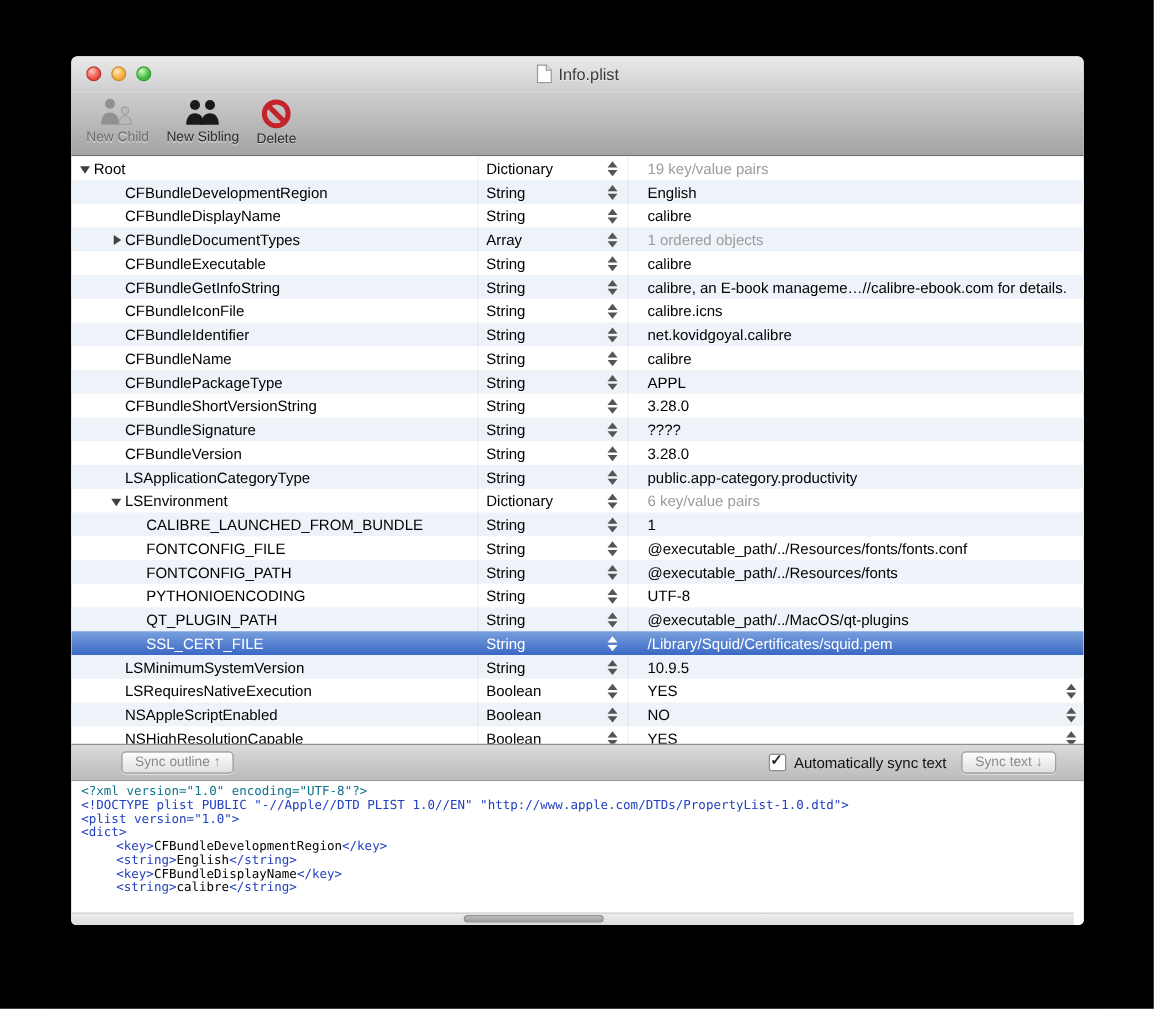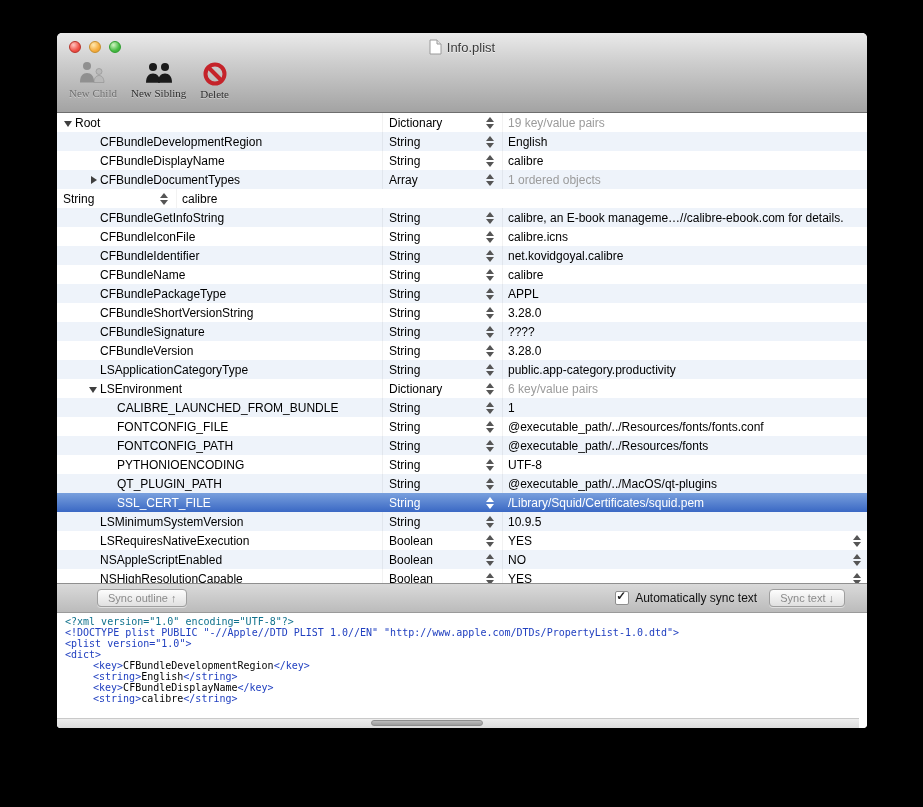--- a/index.html
+++ b/index.html
@@ -1,33 +1,33 @@
 <!DOCTYPE html>
 <html><head>
 <meta charset="utf-8">
 <style>
   html,body{margin:0;padding:0;}
   body{width:923px;height:807px;background:#000;position:relative;overflow:hidden;
        font-family:"Liberation Sans",sans-serif;}
-  .window{position:absolute;left:57px;top:33px;width:810px;height:695px;
+  .window{position:absolute;left:57px;top:45px;width:810px;height:695px;
           border-radius:5px 5px 4px 4px;overflow:hidden;background:#fff;
           box-shadow:0 18px 45px rgba(0,0,0,.85);display:flex;flex-direction:column;}
   
   .titlebar{flex:0 0 28px;background:linear-gradient(#eaeaea,#cfcfcf);position:relative;
             display:flex;align-items:center;justify-content:center;}
   .lights{position:absolute;left:12px;top:8px;display:flex;gap:8px;}
   .light{width:12px;height:12px;border-radius:50%;box-sizing:border-box;}
   .l-red{background:radial-gradient(circle at 35% 30%,#ffc5c0,#f05148 60%,#d8392f);border:1px solid #b73229;}
   .l-yellow{background:radial-gradient(circle at 35% 30%,#ffe9b0,#f6ad3e 60%,#e09a2e);border:1px solid #c78f2d;}
   .l-green{background:radial-gradient(circle at 35% 30%,#d2f5c3,#47bb43 60%,#37a437);border:1px solid #2f9e2f;}
   .title{font-size:13px;color:#3a3a3a;display:flex;align-items:center;gap:5px;
          text-shadow:0 1px 0 rgba(255,255,255,.6);}
   
   .toolbar{flex:0 0 52px;background:linear-gradient(#cfcfcf,#a3a3a3);border-bottom:1px solid #6e6e6e;
-           display:flex;align-items:flex-start;padding:0 0 3px 12px;gap:14px;box-sizing:border-box;font-family:Liberation Serif, serif;}
+           display:flex;align-items:center;padding:0 0 3px 12px;gap:14px;box-sizing:border-box;}
   .tbtn{display:flex;flex-direction:column;align-items:center;gap:1px;font-size:11px;
         color:#2e2e2e;text-shadow:0 1px 0 rgba(255,255,255,.4);}
   .tbtn.disabled{color:#6f6f6f;}
   
   .thead{flex:0 0 17px;display:flex;background:linear-gradient(#ffffff,#f0f0f0);
          border-bottom:1px solid #c3c3c3;font-size:11px;color:#333;box-sizing:border-box;}
   .th{line-height:16px;box-sizing:border-box;white-space:nowrap;}
   .th-key{width:326px;padding-left:11px;}
   .th-class{width:120px;padding-left:6px;border-left:1px solid #d0d0d0;}
   .th-value{flex:1;padding-left:5px;border-left:1px solid #d0d0d0;}
@@ -44,21 +44,21 @@
     border-left:4px solid transparent;border-right:4px solid transparent;border-top:6px solid #3f3f3f;}
   .disc.right::after{content:"";position:absolute;left:3px;top:2px;
     border-top:4px solid transparent;border-bottom:4px solid transparent;border-left:6px solid #3f3f3f;}
   .ccell{flex:0 0 120px;box-sizing:border-box;display:flex;align-items:center;
          justify-content:space-between;padding-left:6px;border-right:1px solid rgba(0,0,0,.05);height:100%;}
   .sel .kcell,.sel .ccell{border-right-color:transparent;}
   .step{display:inline-flex;flex-direction:column;align-items:center;gap:2px;margin-right:8px;}
   .su{width:0;height:0;border-left:4px solid transparent;border-right:4px solid transparent;border-bottom:5px solid #555;}
   .sd{width:0;height:0;border-left:4px solid transparent;border-right:4px solid transparent;border-top:5px solid #555;}
   .sel .su{border-bottom-color:#fff;}.sel .sd{border-top-color:#fff;}
-  .vcell{flex:1;display:flex;align-items:center;padding-left:5px;overflow:hidden;white-space:nowrap;height:100%;}
+  .vcell{flex:1;display:flex;align-items:center;padding-left:5px;overflow:hidden;white-space:nowrap;height:100%;margin-left:10px;}
   .vstep{margin-left:auto;margin-right:6px;}
   .muted{color:#9b9b9b;}
   
   .syncbar{flex:0 0 30px;background:linear-gradient(#dadada,#bbbbbb);border-top:1px solid #8f8f8f;
            border-bottom:1px solid #9a9a9a;display:flex;align-items:center;box-sizing:border-box;
            padding:0 22px 0 40px;}
   .sbtn{font-size:11px;color:#8a8a8a;background:linear-gradient(#fdfdfd,#e0e0e0);
         border:1px solid #9f9f9f;border-radius:4px;padding:2px 10px;
         box-shadow:0 1px 0 rgba(255,255,255,.5);white-space:nowrap;}
   .spacer{flex:1;}
@@ -198,20 +198,24 @@
             <i class="su"></i>
             <i class="sd"></i>
           </span>
         </div>
       <div class="vcell">
           <span class="muted">1 ordered objects</span>
         </div>
     </div>
 
     <div class="row">
+      <div class="kcell i1">
+          <span class="disc"></span>
+          <span>CFBundleExecutable</span>
+        </div>
       <div class="ccell">
           <span>String</span>
           <span class="step">
             <i class="su"></i>
             <i class="sd"></i>
           </span>
         </div>
       <div class="vcell">
           <span>calibre</span>
         </div>

